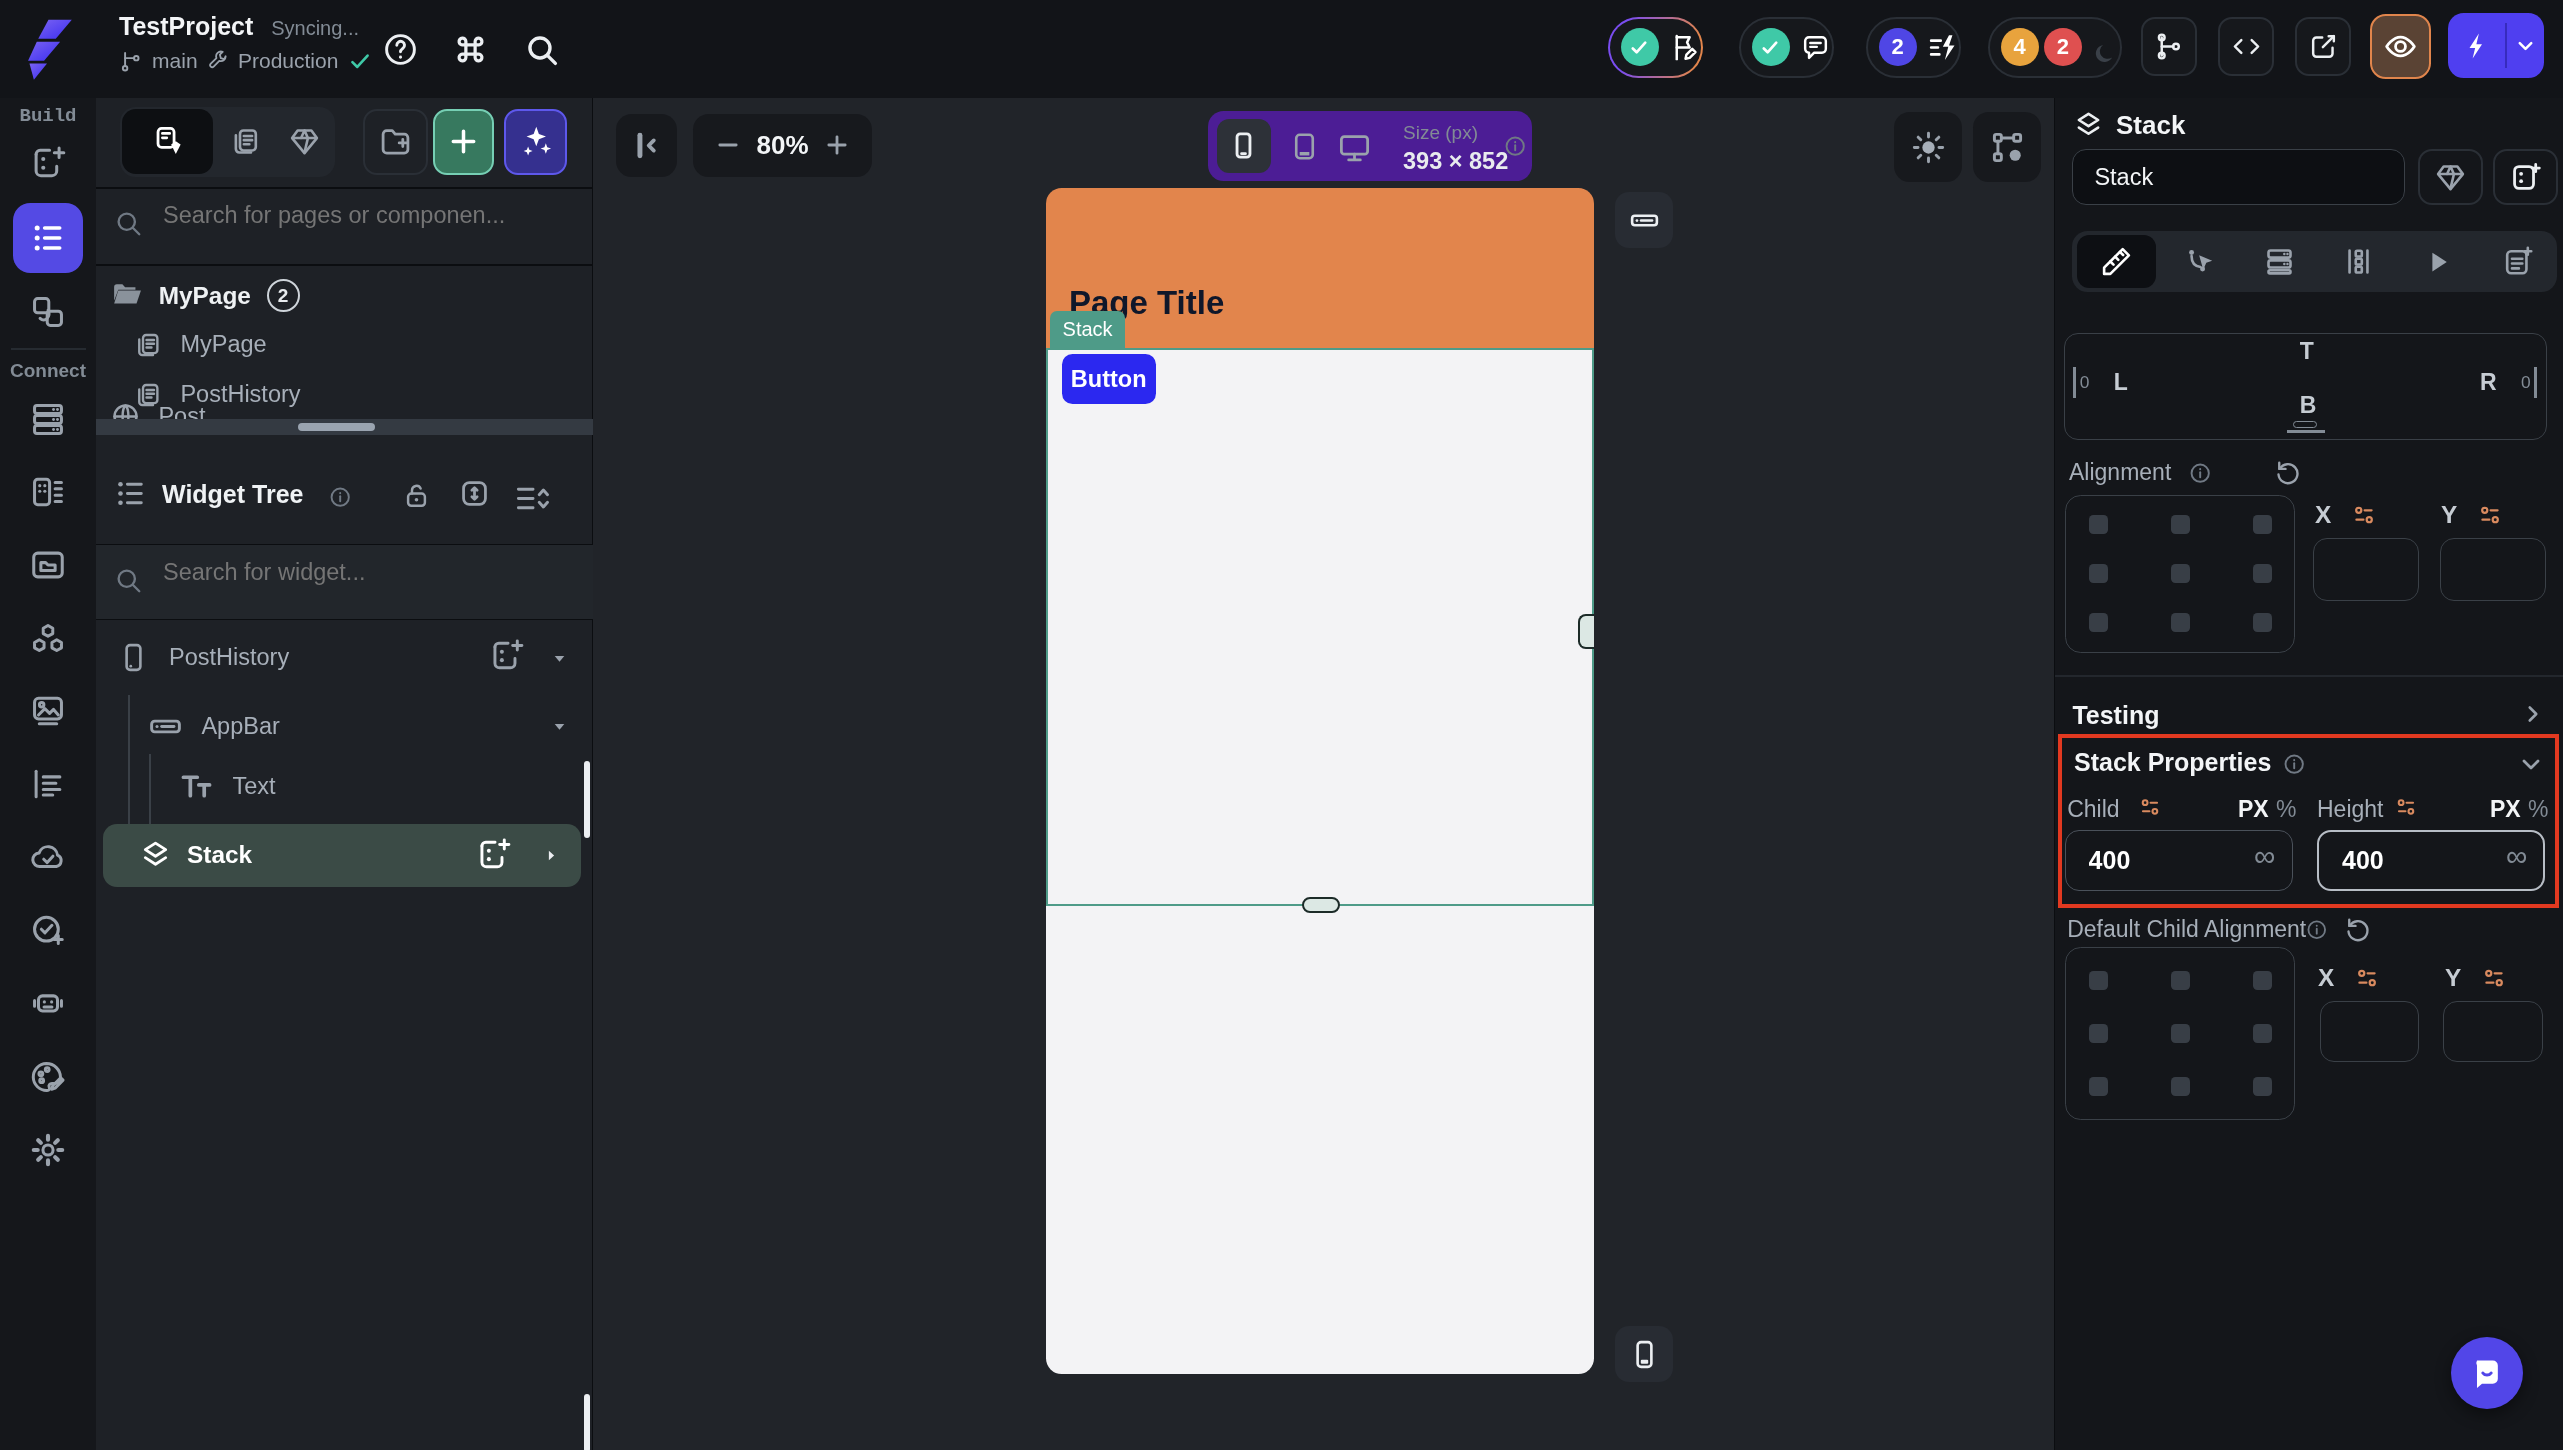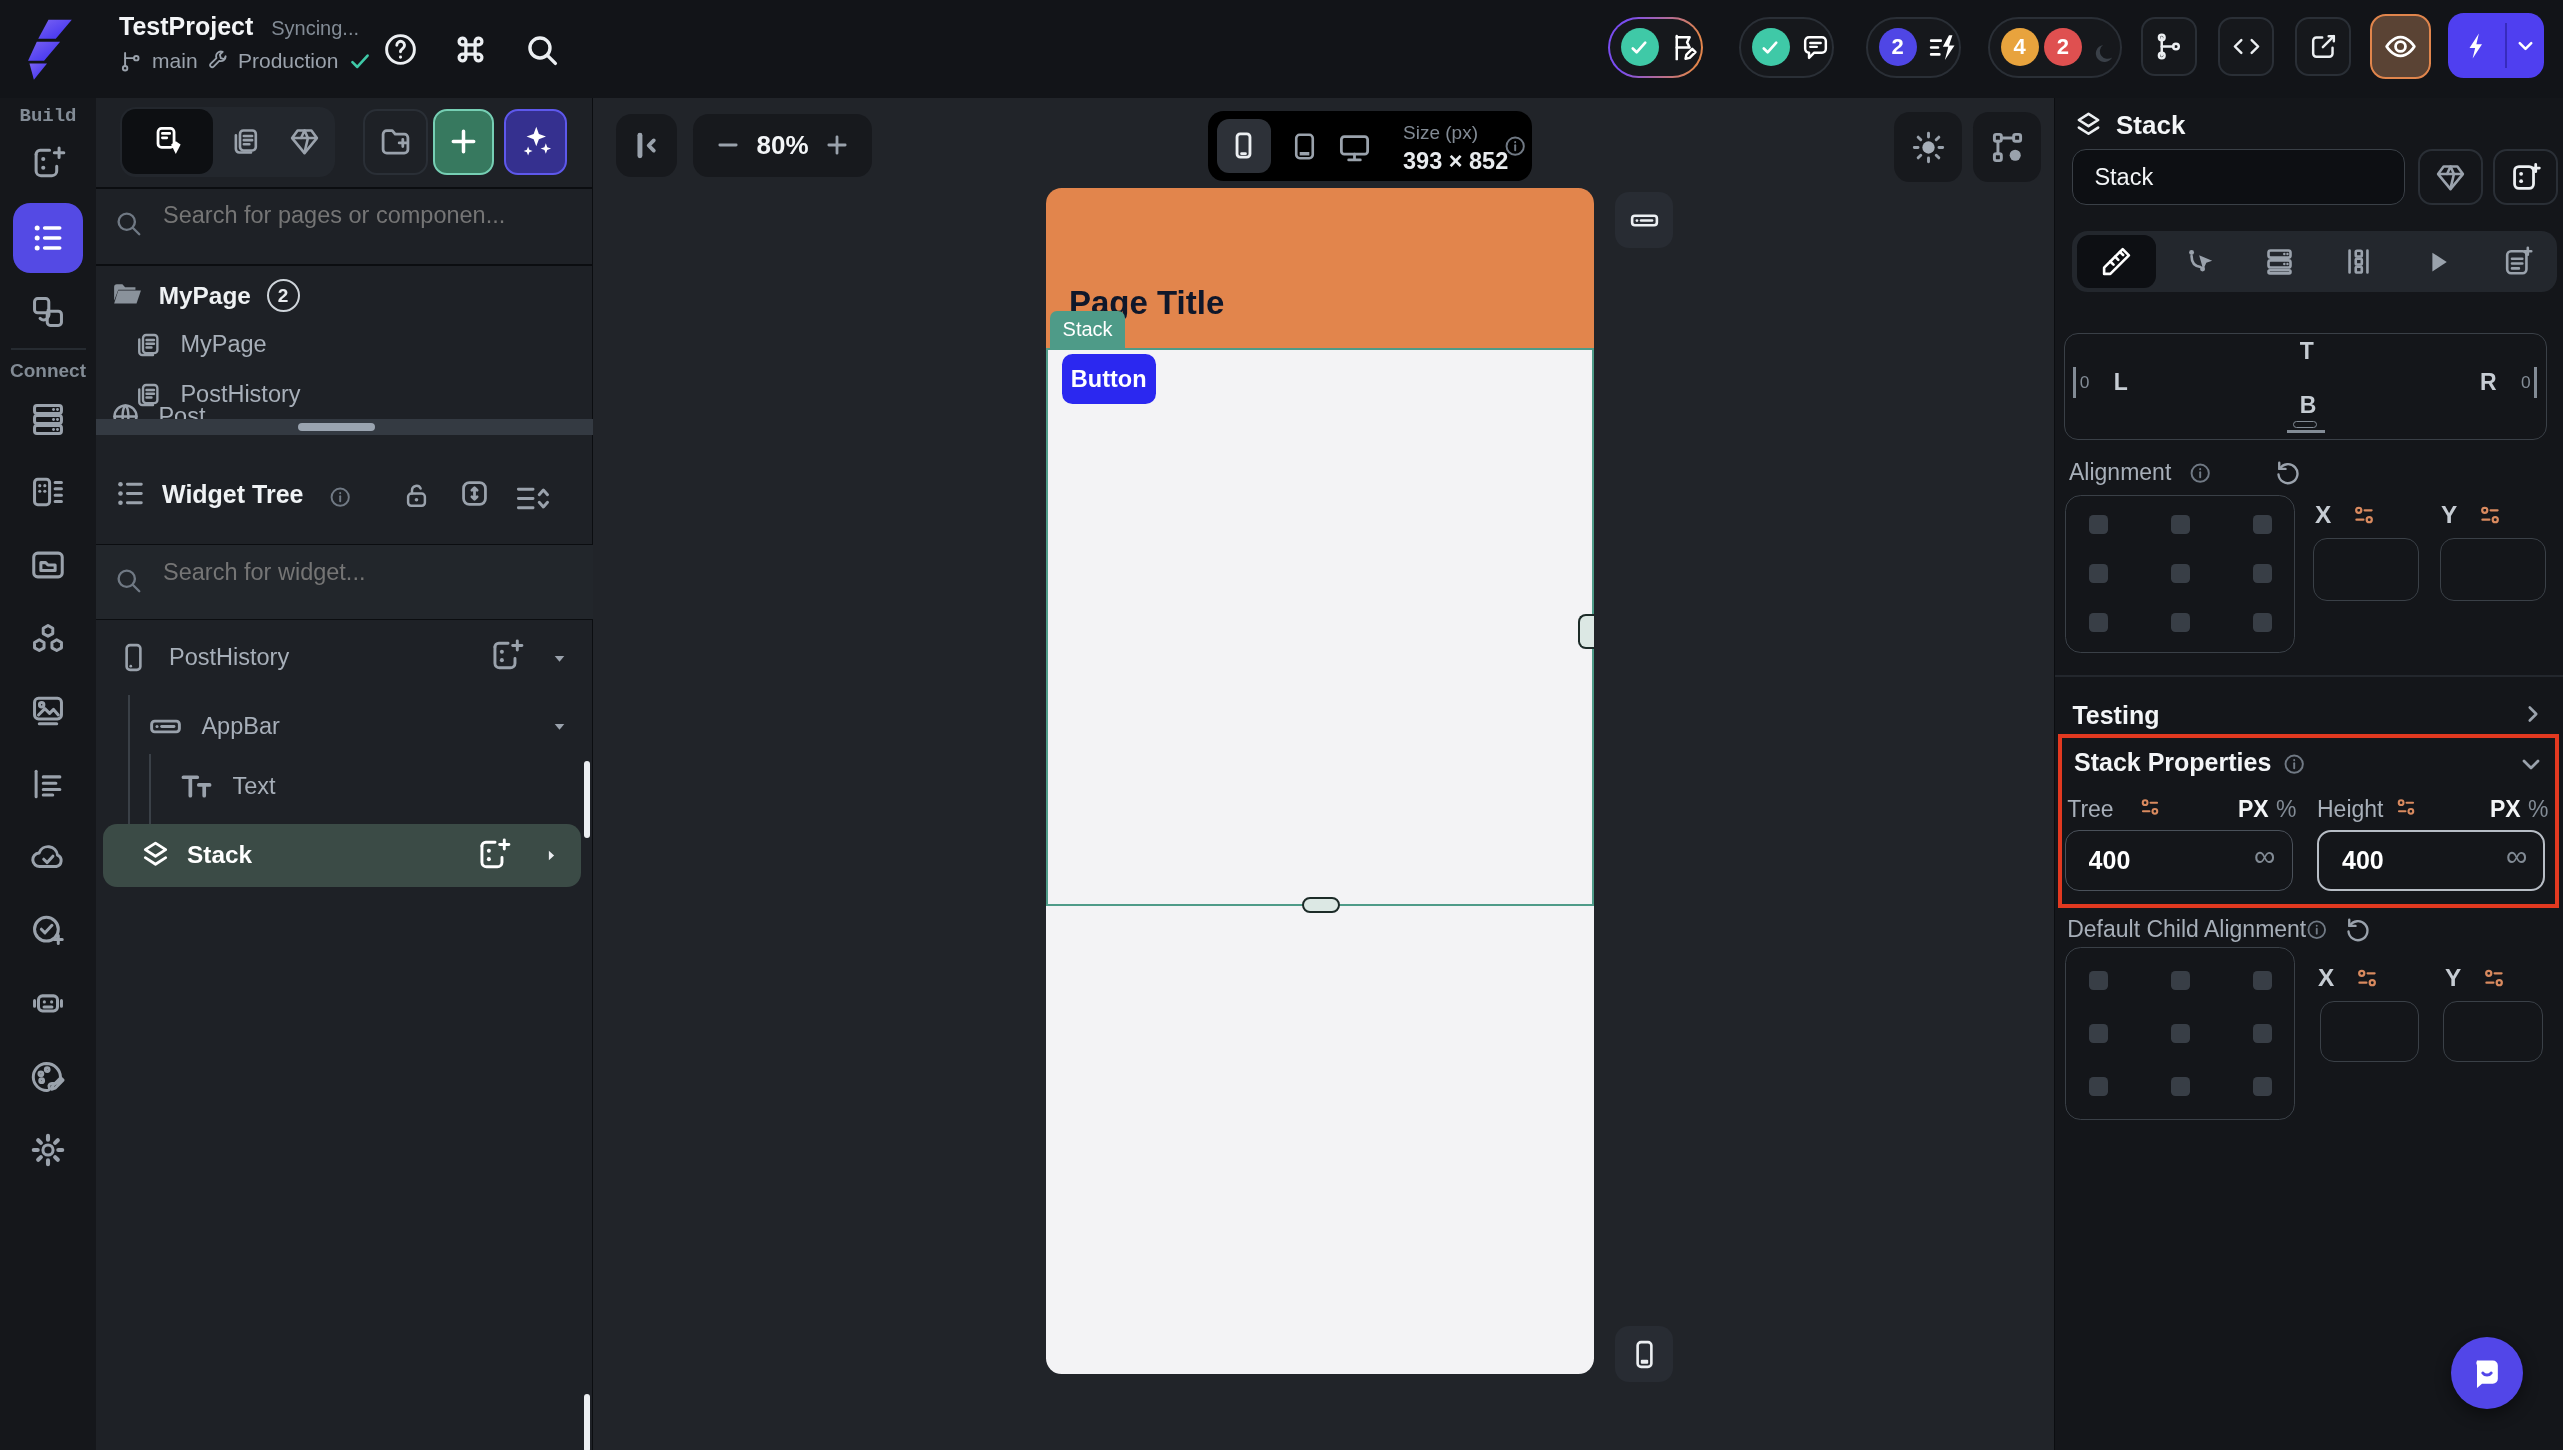--- a/index.html
+++ b/index.html
@@ -58,21 +58,21 @@
   .dragbar{left:0;top:321px;width:497px;height:15.7px;background:#343a42;}
   .dragthumb{left:202px;top:4.4px;width:77px;height:7.8px;border-radius:4.4px;background:#9aa4b0;}
   .wt-strip{left:0;top:446px;width:497px;height:76px;background:#22262b;border-top:1.7px solid #0b0d10;border-bottom:1.7px solid #0b0d10;box-sizing:border-box;}
   .guide{width:1.7px;background:#3a4047;}
   .stackrow{left:7px;top:726px;width:478px;height:63px;background:#3b4b46;border-radius:14px;}
   .vthumb{width:6.1px;border-radius:3.5px;background:#eceff2;}
   
   .cv{left:593px;top:98px;width:1461px;height:1353px;background:#212429;}
   .cvbtn{background:#17191d;border-radius:15.7px;display:grid;place-items:center;}
   .zoomtxt{font-size:26px;font-weight:700;color:#f3f5f7;}
-  .devgroup{left:615px;top:13px;width:324px;height:70px;background:#000000;border-radius:15.7px;}
+  .devgroup{left:615px;top:13px;width:324px;height:70px;background:#4c1d95;border-radius:15.7px;}
   .devseg{left:8.7px;top:7.8px;width:54px;height:54px;background:#2d3138;border-radius:12.2px;display:grid;place-items:center;}
   .sizelbl{font-size:19px;color:#828b95;}
   .sizeval{font-size:23.5px;font-weight:600;color:#e8ebee;}
   
   .phone{left:453px;top:90px;width:548px;height:1186px;}
   .appbar{left:0;top:0;width:548px;height:160px;background:#e2854c;border-radius:15.7px 15.7px 0 0;}
   .pagetitle{left:23px;top:96px;font-size:33px;font-weight:600;color:#0f172a;}
   .pbody{left:0;top:160px;width:548px;height:1026px;background:#f3f3f5;border-radius:0 0 15.7px 15.7px;}
   .selbox{left:0;top:160px;width:548px;height:558px;border:2.6px solid #4e9b88;box-sizing:border-box;}
   .seltag{left:4.4px;top:123px;height:37px;background:#4e9b88;border-radius:7px 7px 0 0;
@@ -849,21 +849,21 @@
           <path d="M12 11v5"></path>
           <circle cx="12" cy="8" r="1" fill="#707984" stroke="none"></circle>
         </svg>
     </div>
     <div class="abs" style="left:462px;top:652px;">
       <svg class="i" width="28" height="28" viewBox="0 0 24 24" style="stroke-width:2.4">
           <path d="M6 9.5l6 6 6-6"></path>
         </svg>
     </div>
 
-    <span class="abs sec-label" style="left:12.2px;top:698px;">Tree</span>
+    <span class="abs sec-label" style="left:12.2px;top:698px;">Child</span>
     <span class="abs" style="left:82px;top:696px;">
       <svg class="i orange" width="26" height="26" viewBox="0 0 24 24">
           <circle cx="7.5" cy="8" r="2.2"></circle>
           <path d="M12.5 8h6"></path>
           <path d="M5.5 16h6"></path>
           <circle cx="16.5" cy="16" r="2.2"></circle>
         </svg>
     </span>
     <span class="abs unit-px" style="left:183px;top:698px;">PX</span>
     <span class="abs unit-pct" style="left:221px;top:698px;">%</span>

